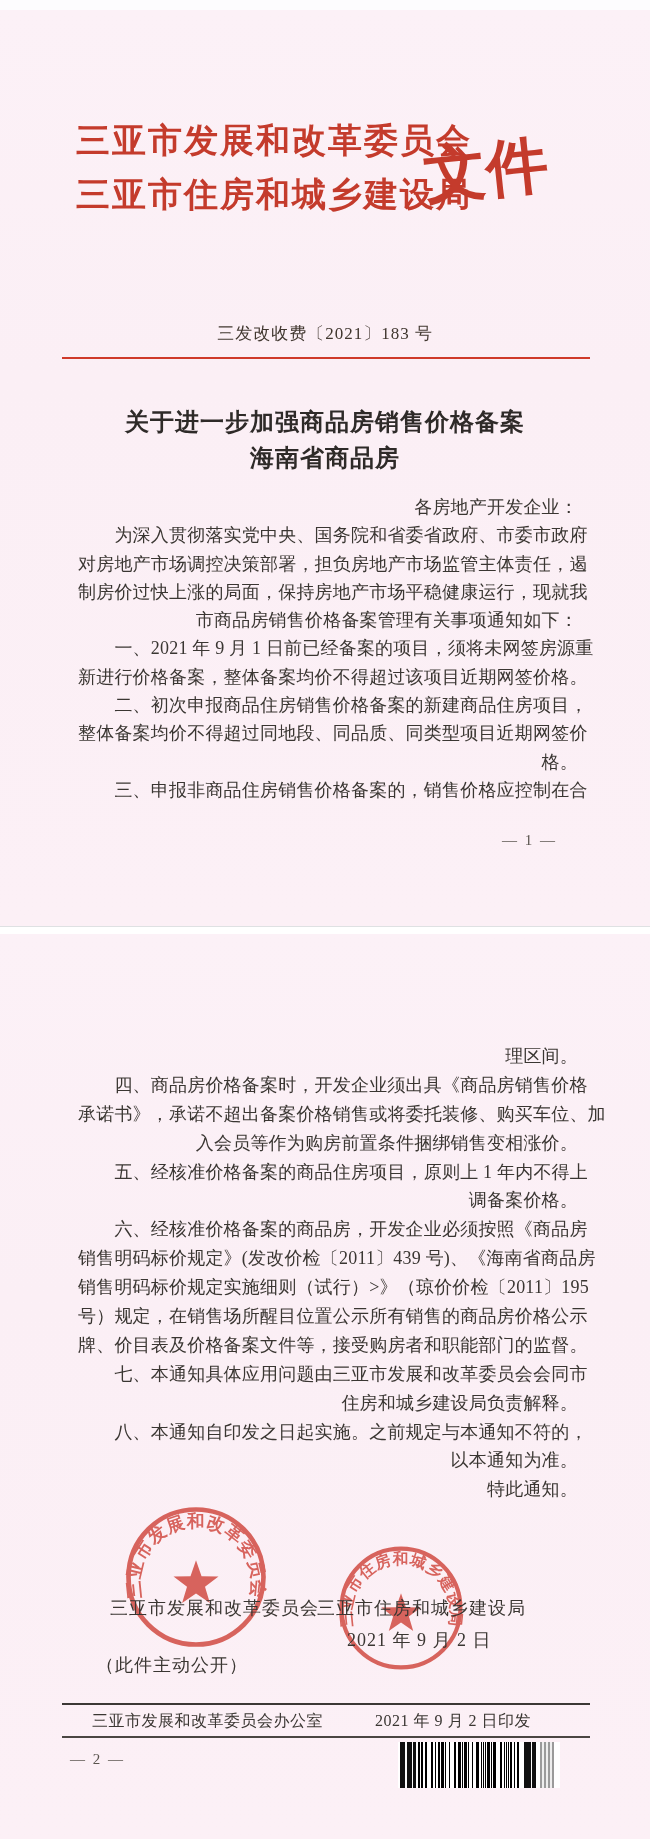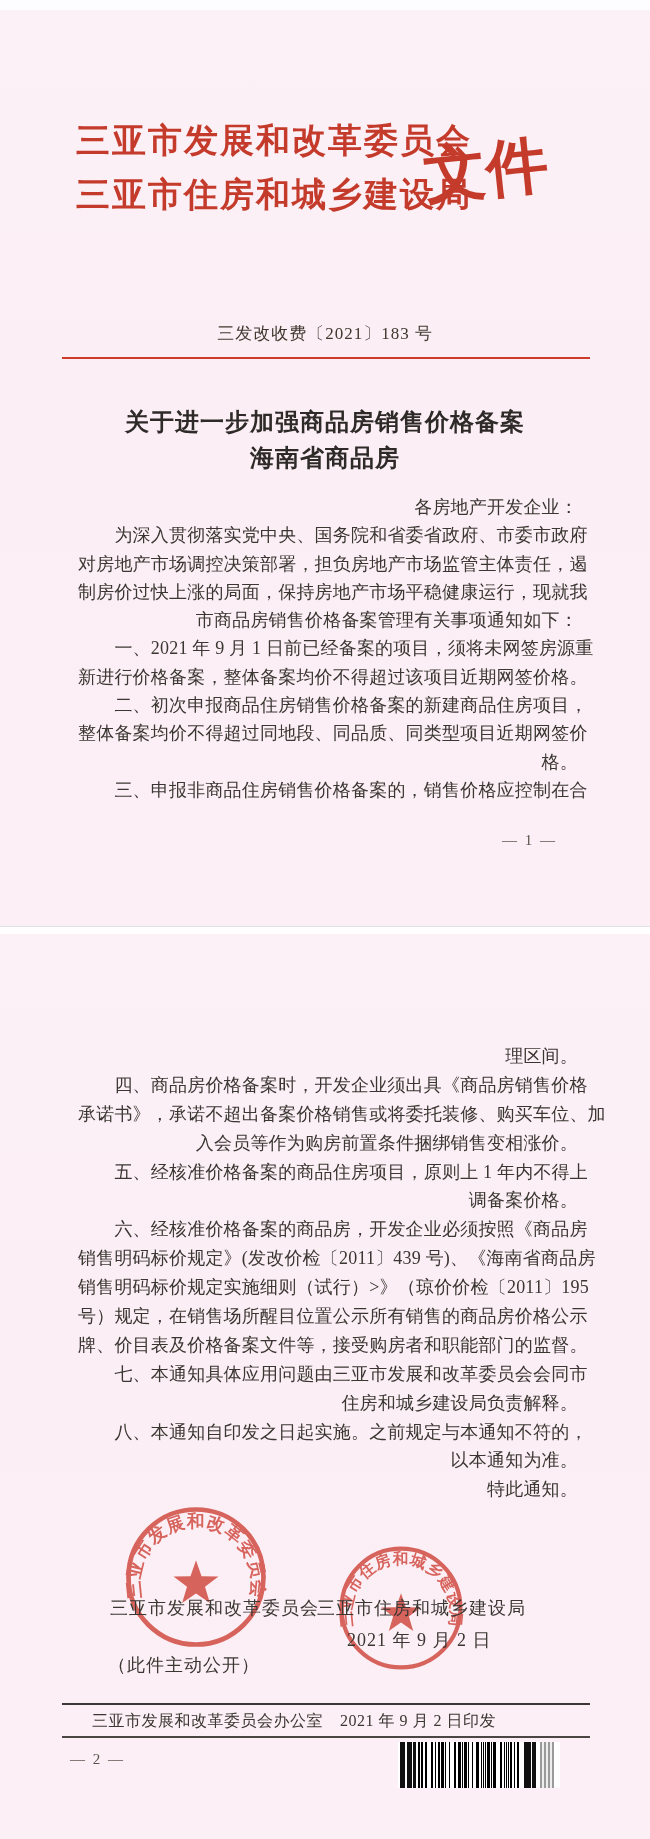--- a/index.html
+++ b/index.html
@@ -29,30 +29,30 @@
   #body2{top:1042px;}
   .bline{height:28.3px;line-height:28.3px;font-size:18px;color:#3a3632;white-space:pre;letter-spacing:0.2px;}
   #body2 .bline{height:28.9px;line-height:28.9px;}
   .pagenum{font-size:15px;color:#5a544e;letter-spacing:2px;white-space:nowrap;}
   #pagenum1{left:502px;top:832px;}
   #pagenum2{left:70px;top:1751px;}
   .sig{font-size:18px;color:#3a3632;white-space:nowrap;letter-spacing:1px;}
   #sig-left{left:110px;top:1596px;}
   #sig-right{left:317px;top:1596px;}
   #sig-date{left:347px;top:1628px;}
-  #sig-disclosure{left:108px;top:1653px;text-align:right;}
+  #sig-disclosure{left:96px;top:1653px;text-align:right;}
   .seal{opacity:0.82;}
   #seal-left{left:121px;top:1502px;}
   #seal-right{left:335px;top:1536px;}
   .colophon-rule{left:62px;width:528px;background:#3c3835;}
   #colophon-rule-top{top:1703px;height:2px;}
   #colophon-rule-bottom{top:1736px;height:2px;background:#4a4642;}
   .colophon-text{top:1711px;font-size:16px;color:#3a3632;white-space:nowrap;letter-spacing:0.5px;}
   #colophon-office{left:92px;}
-  #colophon-date{left:340px;width:226px;text-align:left;font-family:Liberation Serif, serif;}
+  #colophon-date{left:340px;width:226px;text-align:center;font-family:Liberation Serif, serif;}
   #barcode{left:398px;top:1742px;width:162px;height:46px;background:#fff;}
   #barcode .bc-start{position:absolute;left:2px;top:0;width:16px;height:46px;
     background:linear-gradient(90deg,#101010 0 5px,#fbfbfb 5px 7px,#101010 7px 12px,#fbfbfb 12px 13px,#101010 13px 16px);}
   #barcode .bc-data{position:absolute;left:20px;top:0;width:104px;height:46px;background-color:#fff;
     background-image:
       repeating-linear-gradient(90deg,#000 0 2px,transparent 2px 4px,#000 4px 5px,transparent 5px 8px,#000 8px 9px,transparent 9px 13px),
       repeating-linear-gradient(90deg,transparent 0 3px,#000 3px 4px,transparent 4px 7px,#000 7px 9px,transparent 9px 11px),
       repeating-linear-gradient(0deg,rgba(255,255,255,0.95) 0 1px,transparent 1px 3px,rgba(255,255,255,0.9) 3px 4px,transparent 4px 6px,rgba(255,255,255,0.95) 6px 7px,transparent 7px 9px);
     background-size:23px 100%,17px 100%,100% 19px;}
   #barcode .bc-stop{position:absolute;left:126px;top:0;width:12px;height:46px;

